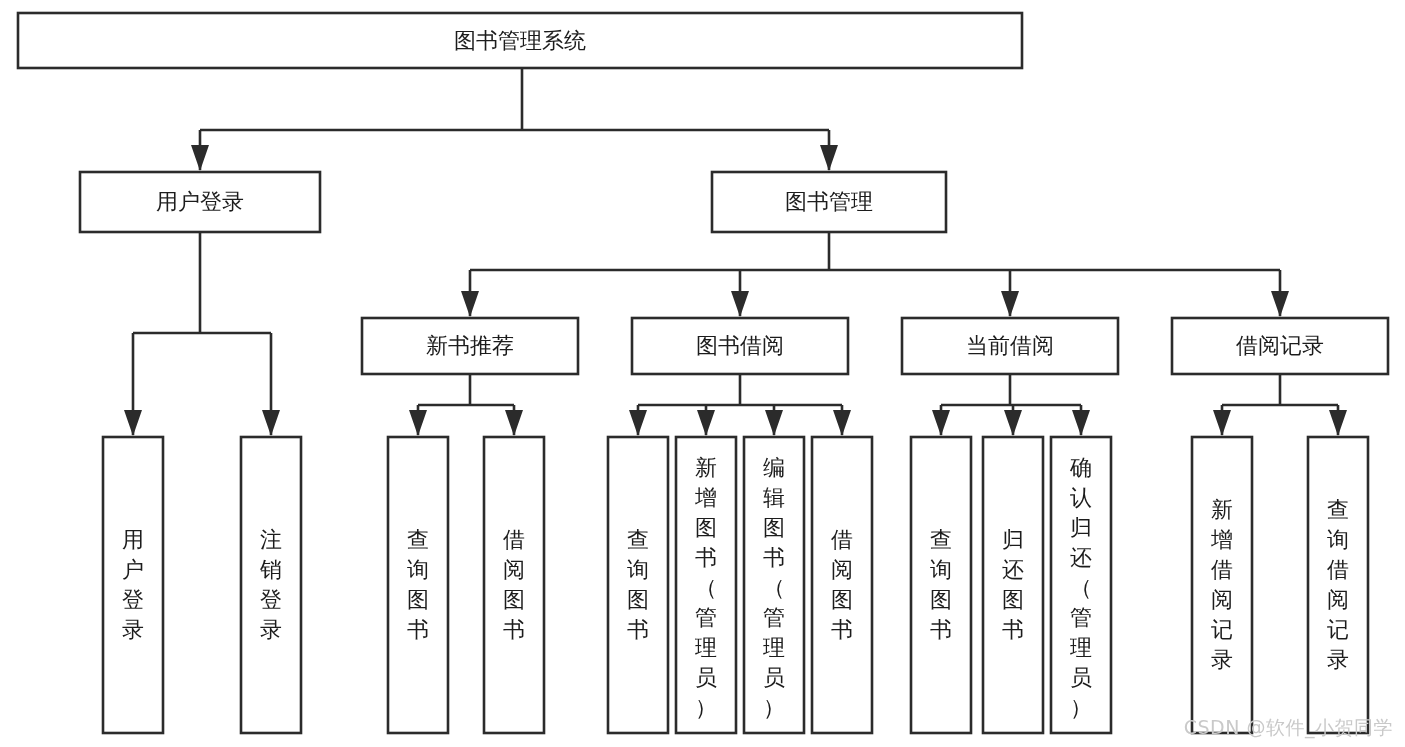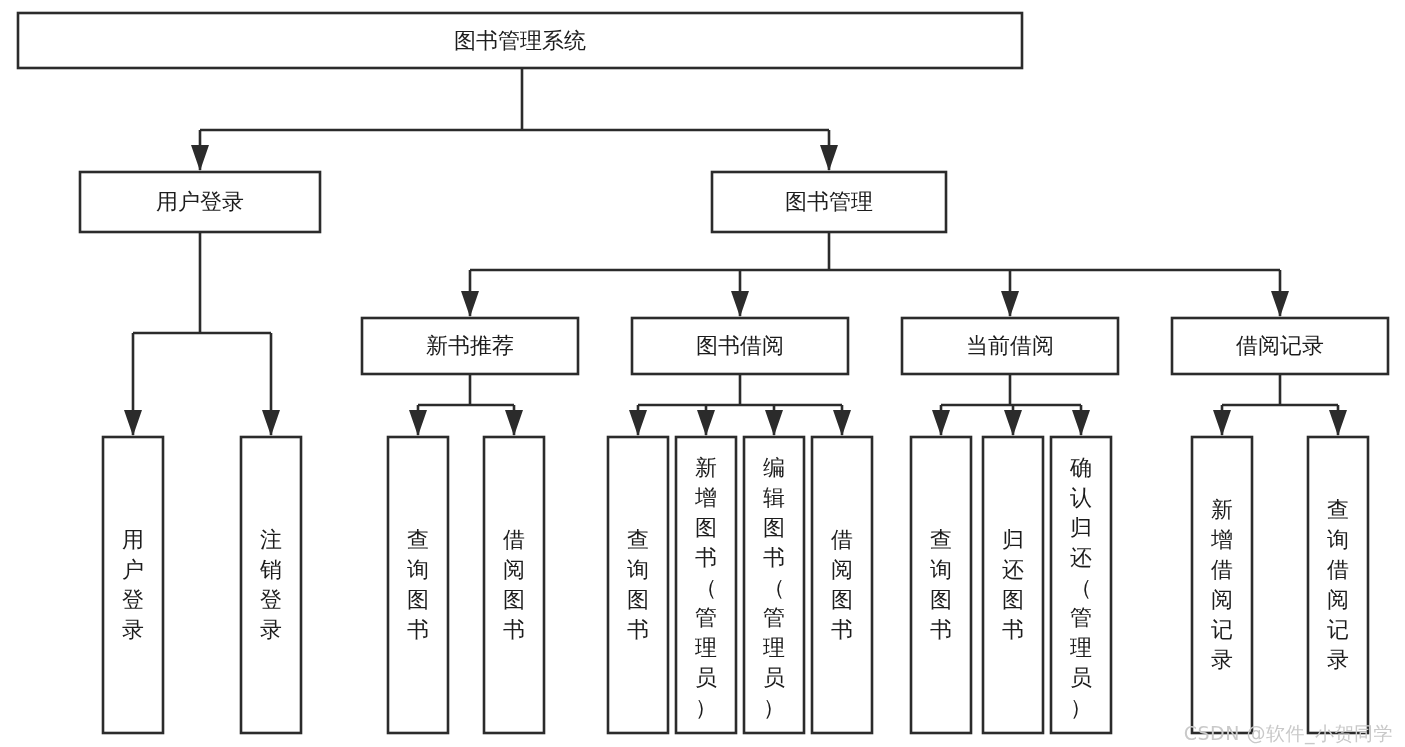--- a/index.html
+++ b/index.html
@@ -51,21 +51,21 @@
   }
   .leaf-label-v {
     fill: #1c1c1c;
     font-family: "DejaVu Sans", "Liberation Sans", sans-serif;
     font-size: 22px;
     text-anchor: middle;
   }
   .watermark {
     position: absolute;
     right: 12px;
-    bottom: 0;
+    bottom: 6px;
     font-family: "DejaVu Sans", "Liberation Sans", sans-serif;
     font-size: 19px;
     color: #c9c9c9;
     letter-spacing: 0.5px;
     white-space: nowrap;
     user-select: none;
   }
 </style>
 </head>
 <body>

